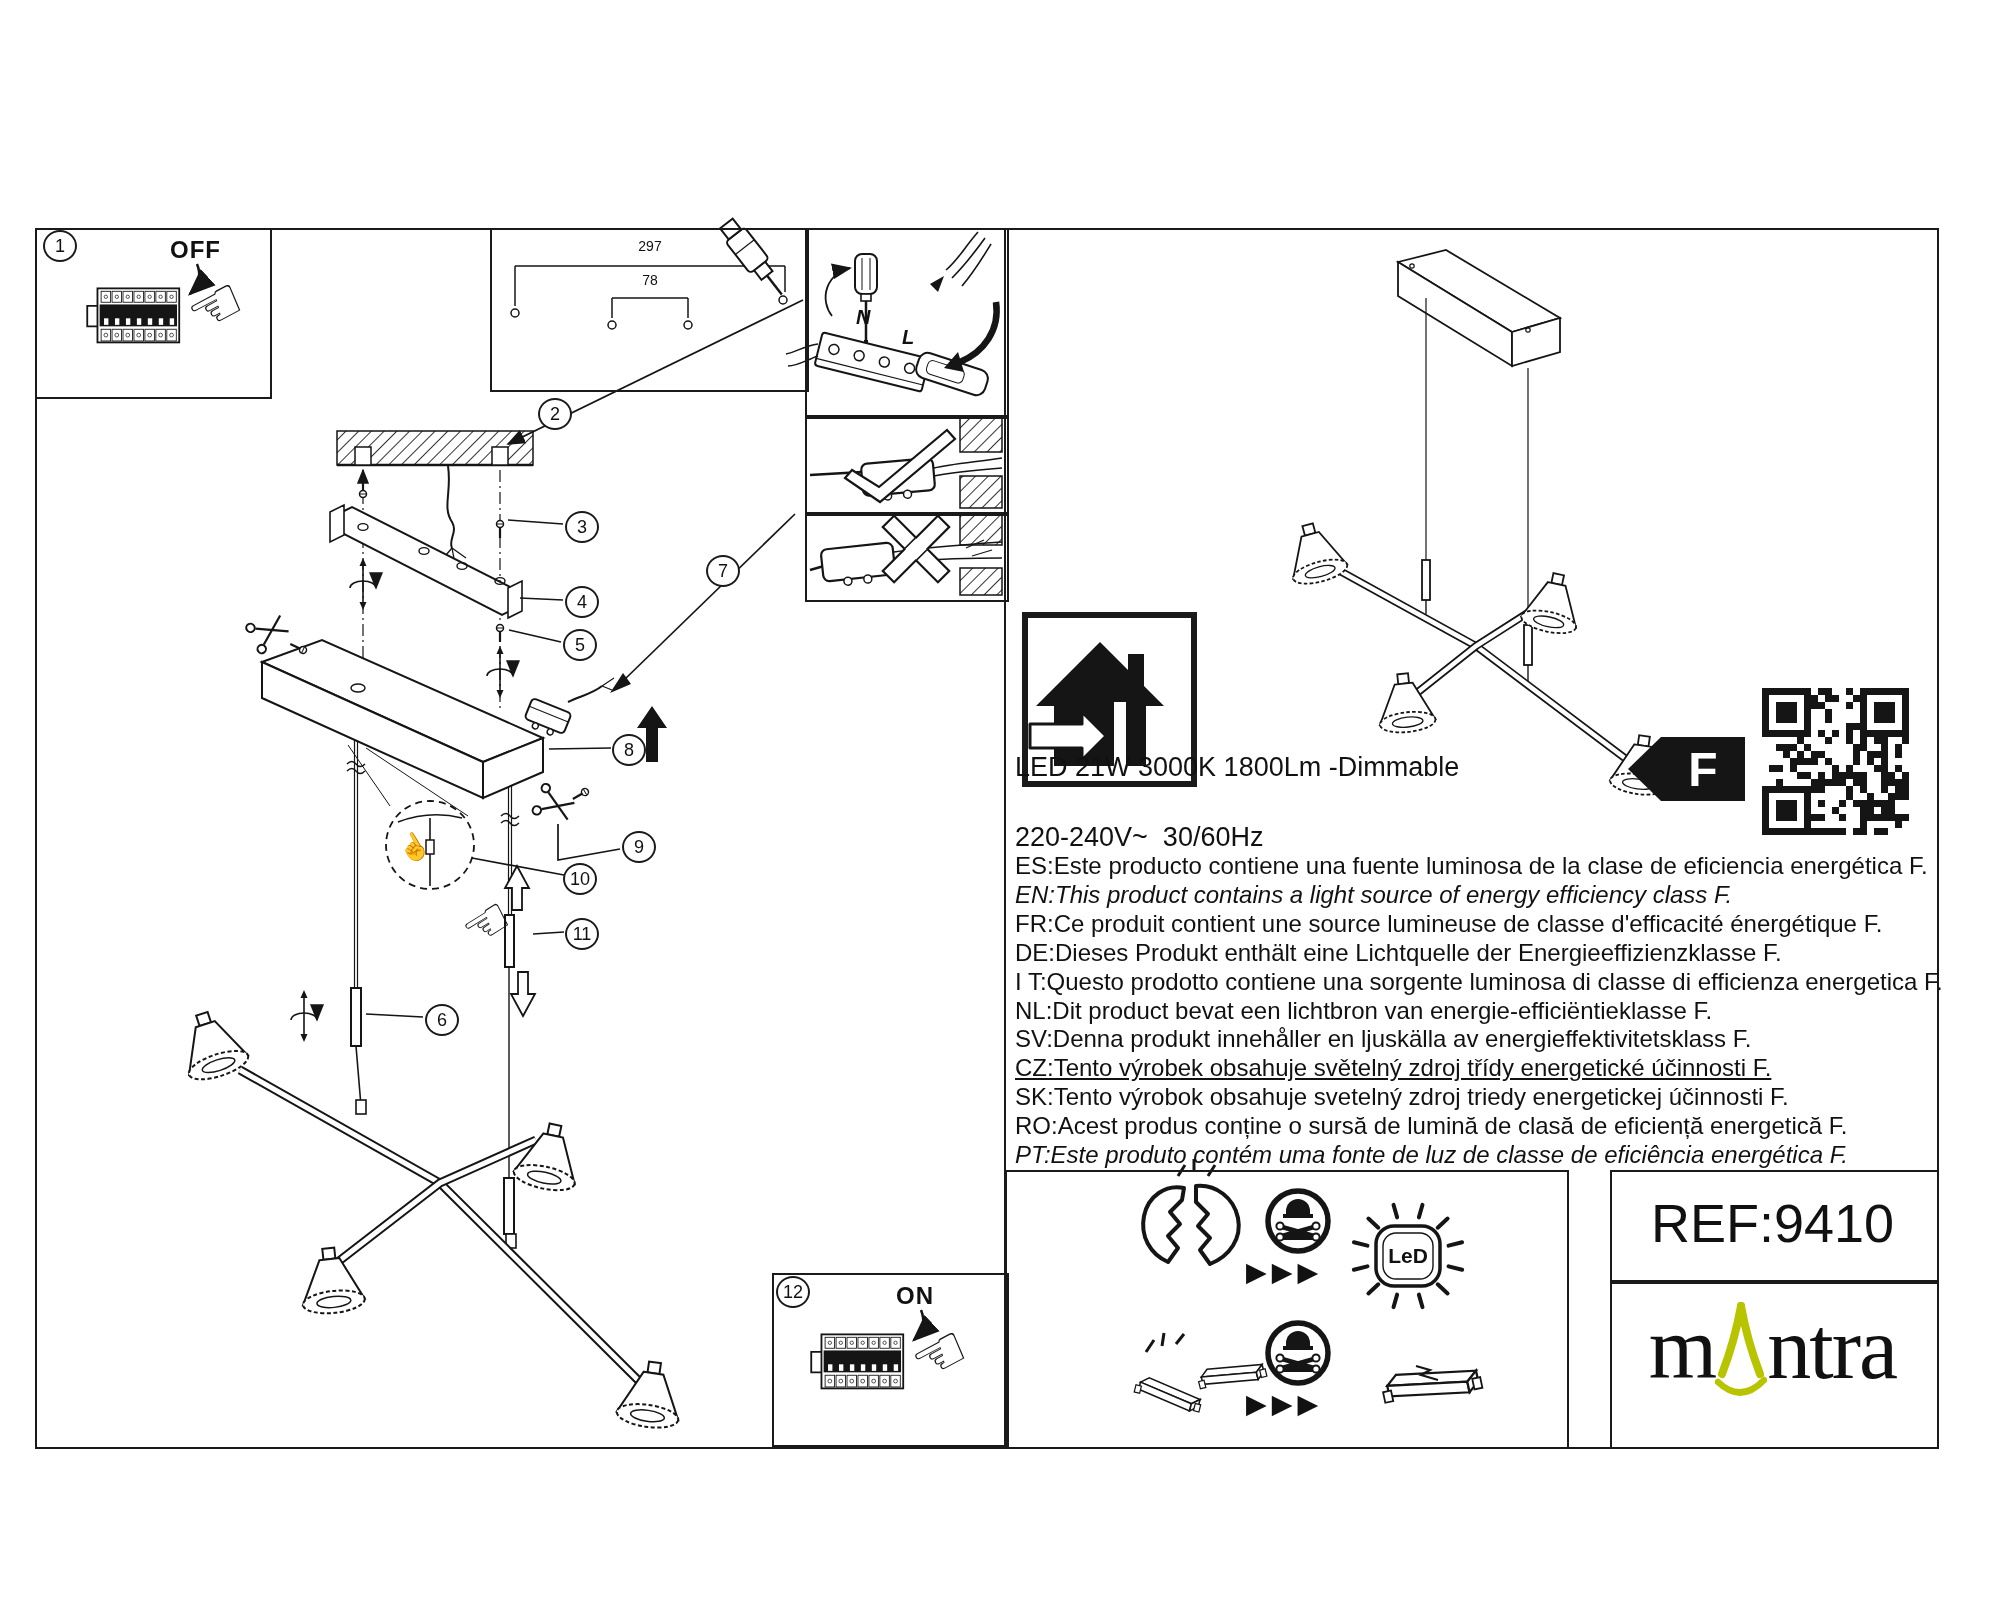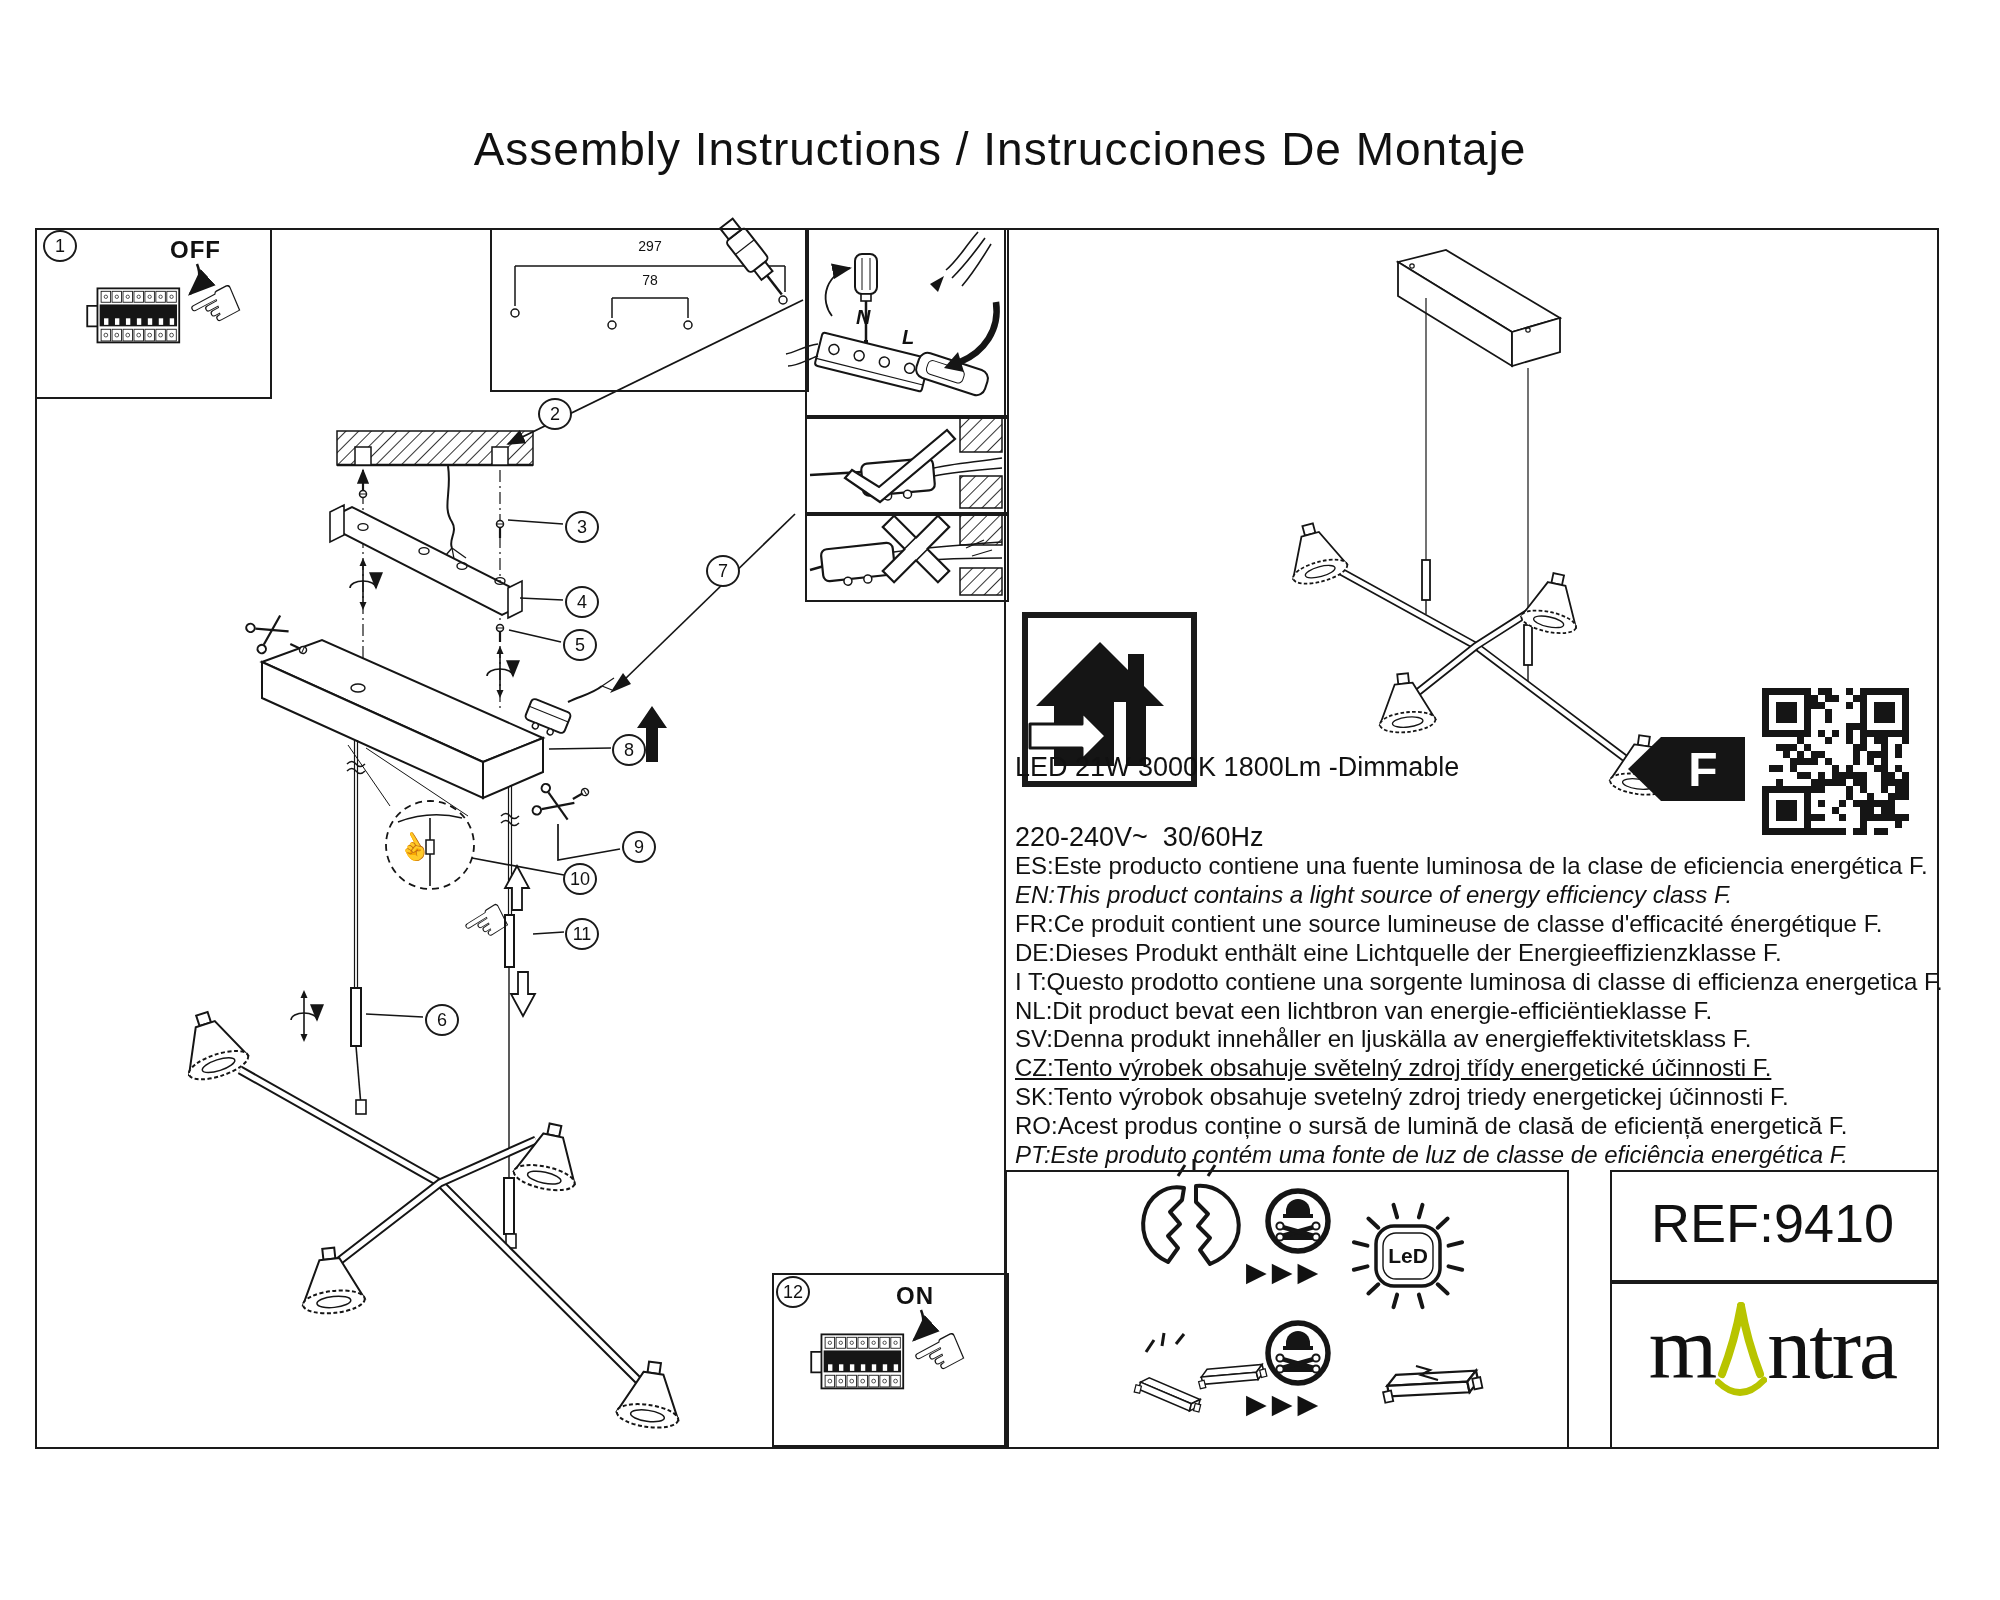--- a/index.html
+++ b/index.html
@@ -566,21 +566,20 @@
   <div class="step" style="left:565px;top:586px;">4</div>
   <div class="step" style="left:563px;top:629px;">5</div>
   <div class="step" style="left:425px;top:1004px;">6</div>
   <div class="step" style="left:706px;top:555px;">7</div>
   <div class="step" style="left:612px;top:734px;">8</div>
   <div class="step" style="left:622px;top:831px;">9</div>
   <div class="step" style="left:563px;top:863px;">10</div>
   <div class="step" style="left:565px;top:918px;">11</div>
   <div class="step" style="left:776px;top:1276px;">12</div>
 
-  <div class="lbl title">Assembly Instructions / Instrucciones De Montaje</div>
 
   <div class="lbl bold" style="left:170px;top:236px;font-size:24px;letter-spacing:1px;">OFF</div>
   <div class="lbl bold" style="left:896px;top:1282px;font-size:24px;letter-spacing:1px;">ON</div>
 
   <div class="lbl dimtxt" style="left:600px;top:238px;">297</div>
   <div class="lbl dimtxt" style="left:600px;top:272px;">78</div>
 
   <div class="lbl bold" style="left:856px;top:306px;font-size:20px;font-style:italic;">N</div>
   <div class="lbl bold" style="left:902px;top:326px;font-size:20px;font-style:italic;">L</div>
 

